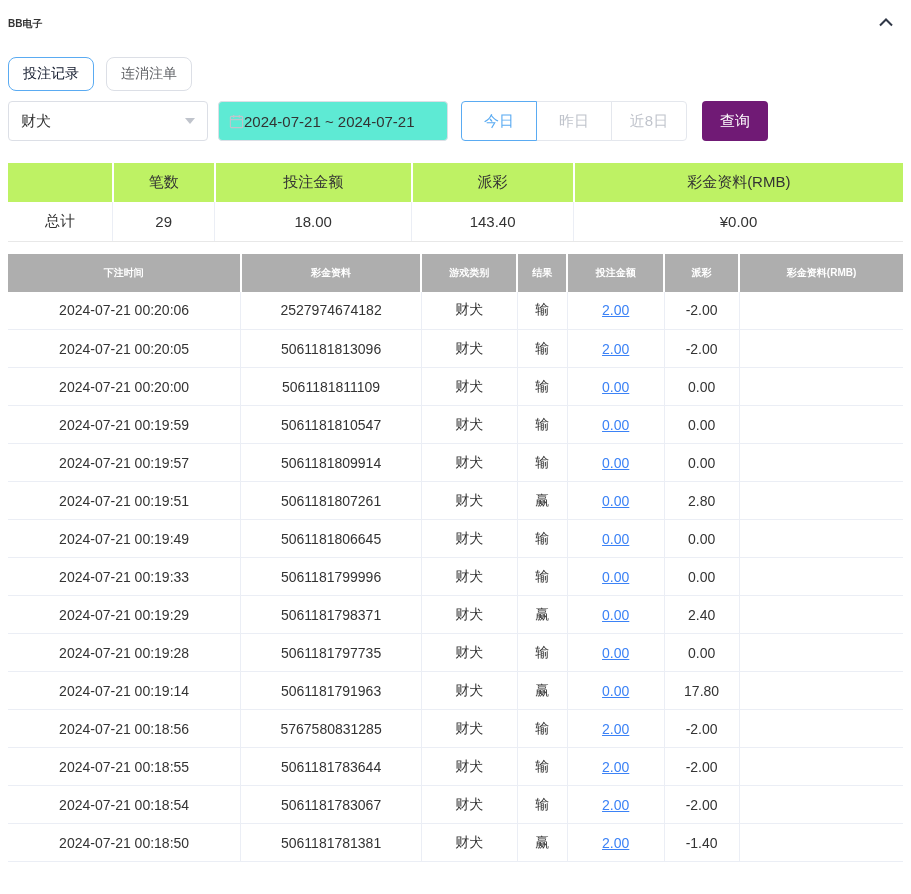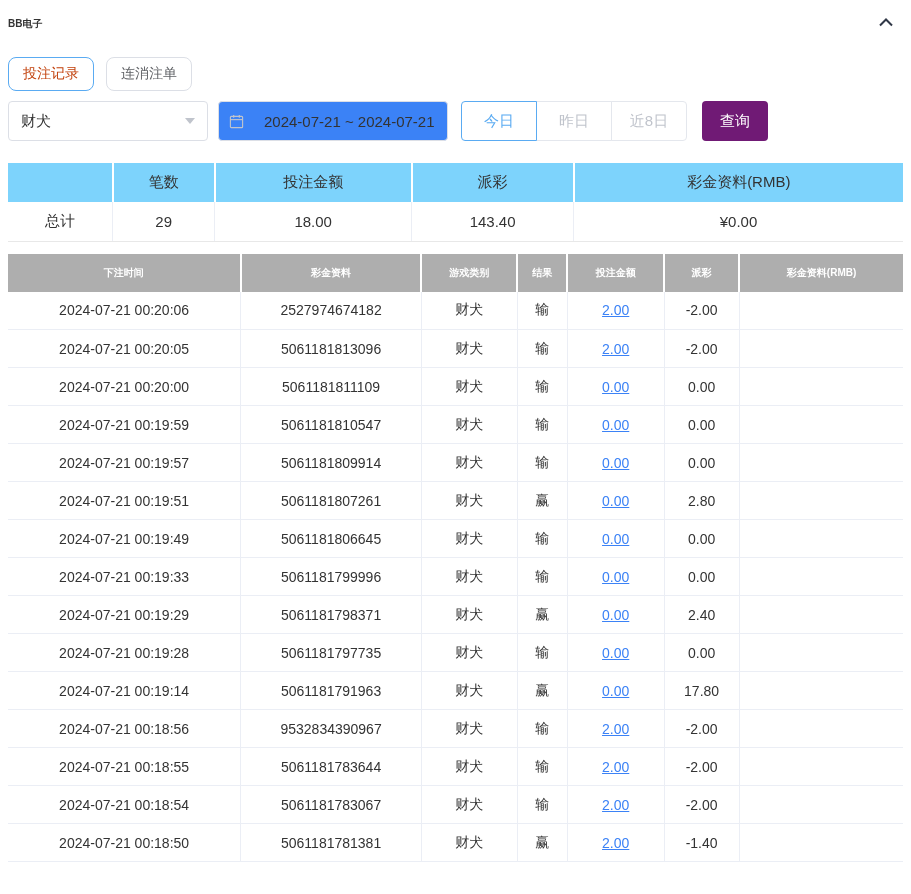--- a/index.html
+++ b/index.html
@@ -23,40 +23,40 @@
   .collapse-btn { background: none; border: none; cursor: pointer; padding: 2px; margin-right: 6px; display: flex; }
 
   
   .tabs { margin-top: 23px; display: flex; gap: 12px; }
   .tab {
     height: 34px; padding: 0 14px;
     border: 1px solid #dcdfe6; border-radius: 8px;
     background: #fff; font-size: 14px; color: #606266;
     cursor: pointer; font-family: inherit;
   }
-  .tab.active { border-color: #5aabf2; color: #c2410c; }
+  .tab.active { border-color: #5aabf2; color: #0f172a; }
 
   
   .filters { margin-top: 10px; display: flex; align-items: center; }
   .select-box {
     width: 200px; height: 40px;
     border: 1px solid #dcdfe6; border-radius: 4px;
     display: flex; align-items: center; justify-content: space-between;
     padding: 0 12px; font-size: 15px; color: #333; cursor: pointer; background: #fff;
   }
   .caret-down {
     width: 0; height: 0;
     border-left: 5px solid transparent; border-right: 5px solid transparent;
     border-top: 6px solid #c0c4cc;
   }
   .date-box {
     margin-left: 10px; width: 230px; height: 40px;
     border: 1px solid #dcdfe6; border-radius: 4px;
-    display: flex; align-items: center; gap: 20px;
-    padding: 0 10px; font-size: 15px; color: #333; cursor: pointer; background: #3b82f6;
+    display: flex; align-items: center; gap: 0;
+    padding: 0 10px; font-size: 15px; color: #333; cursor: pointer; background: #5eead4;
   }
   .quick-group { margin-left: 13px; display: flex; }
   .quick-btn {
     width: 76px; height: 40px;
     background: #fff; border: 1px solid #e4e7ed;
     font-size: 15px; color: #c0c4cc; cursor: pointer; font-family: inherit;
     margin-left: -1px;
   }
   .quick-btn:first-child { border-radius: 4px 0 0 4px; margin-left: 0; }
   .quick-btn:last-child { border-radius: 0 4px 4px 0; }
@@ -65,21 +65,21 @@
     margin-left: 15px; width: 66px; height: 40px;
     background: #701a75; border: none; border-radius: 4px;
     color: #fff; font-size: 15px; cursor: pointer; font-family: inherit;
   }
 
   
   table { width: 100%; border-collapse: collapse; table-layout: fixed; }
 
   .summary { margin-top: 22px; }
   .summary th {
-    background: #7dd3fc; height: 39px;
+    background: #bef264; height: 39px;
     font-size: 15px; font-weight: normal; color: #333;
     text-align: center; border-right: 2px solid #fff;
   }
   .summary th:last-child { border-right: none; }
   .summary td {
     height: 39px; text-align: center; font-size: 15px; color: #333;
     background: #fff;
     border-bottom: 1px solid #e8e8e8; border-right: 1px solid #ebeef5;
   }
   .summary td:last-child { border-right: none; }
@@ -304,21 +304,21 @@
     <td>5061181791963</td>
     <td>财犬</td>
     <td>赢</td>
     <td><span class="bet-link">0.00</span></td>
     <td>17.80</td>
     <td></td>
   </tr>
 
   <tr>
     <td>2024-07-21 00:18:56</td>
-    <td>9532834390967</td>
+    <td>5767580831285</td>
     <td>财犬</td>
     <td>输</td>
     <td><span class="bet-link">2.00</span></td>
     <td class="neg">-2.00</td>
     <td></td>
   </tr>
 
   <tr>
     <td>2024-07-21 00:18:55</td>
     <td>5061181783644</td>

